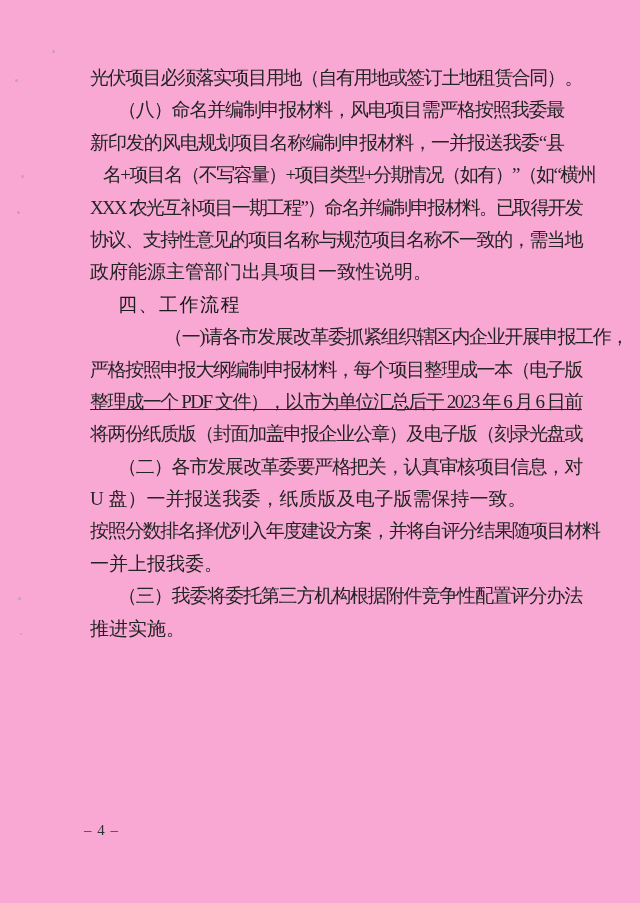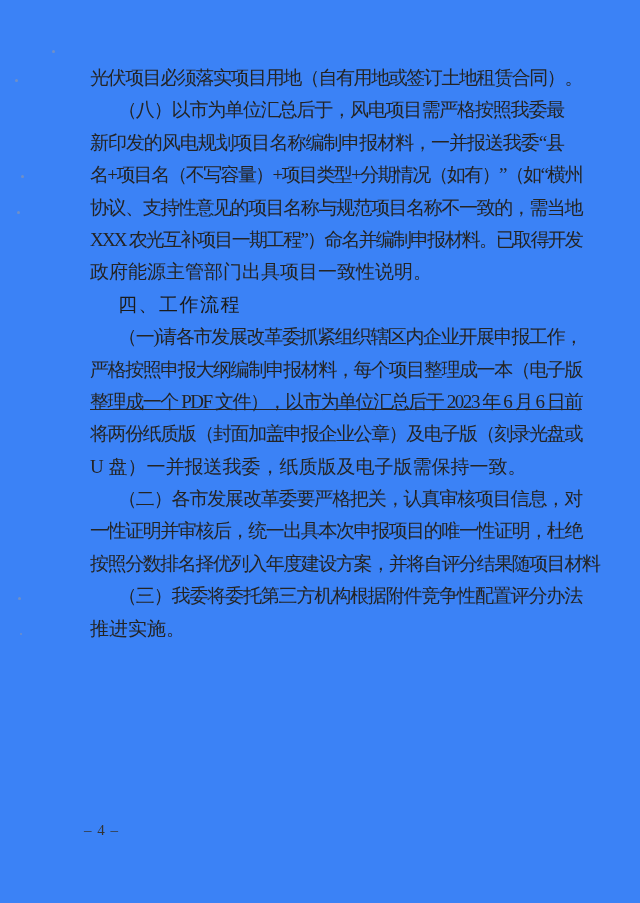--- a/index.html
+++ b/index.html
@@ -4,21 +4,21 @@
 <style>
   html, body {
     margin: 0;
     padding: 0;
     background: #fbfbfc;
   }
   .page {
     position: relative;
     width: 640px;
     height: 903px;
-    background: #3b82f6;
+    background: #f9a8d4;
     overflow: hidden;
     font-family: "Liberation Serif", serif;
   }
   .text-block {
     position: absolute;
     left: 90px;
     top: 62px;
     width: 492px;
     font-size: 19px;
     line-height: 32.4px;
@@ -51,35 +51,35 @@
     border-radius: 50%;
     opacity: 0.55;
   }
 </style>
 </head>
 <body>
 
 <div class="page">
   <div class="text-block">
       <div class="line"><span style="letter-spacing: -1.429px;">光伏项目必须落实项目用地（自有用地或签订土地租赁合同）。</span></div>
-      <div class="line indent"><span style="letter-spacing: -1.154px;">（八）以市为单位汇总后于，风电项目需严格按照我委最</span></div>
+      <div class="line indent"><span style="letter-spacing: -1.154px;">（八）命名并编制申报材料，风电项目需严格按照我委最</span></div>
       <div class="line"><span style="letter-spacing: -1.051px;">新印发的风电规划项目名称编制申报材料，一并报送我委“县</span></div>
-      <div class="line"><span style="letter-spacing: -1.646px;">名+项目名（不写容量）+项目类型+分期情况（如有）”（如“横州</span></div>
+      <div class="line"><span style="letter-spacing: -1.646px; margin-left: 13px;">名+项目名（不写容量）+项目类型+分期情况（如有）”（如“横州</span></div>
+      <div class="line"><span style="letter-spacing: -1.818px;">XXX 农光互补项目一期工程”）命名并编制申报材料。已取得开发</span></div>
       <div class="line"><span style="letter-spacing: -1.429px;">协议、支持性意见的项目名称与规范项目名称不一致的，需当地</span></div>
-      <div class="line"><span style="letter-spacing: -1.818px;">XXX 农光互补项目一期工程”）命名并编制申报材料。已取得开发</span></div>
       <div class="line"><span>政府能源主管部门出具项目一致性说明。</span></div>
       <div class="line heading indent"><span>四、工作流程</span></div>
-      <div class="line indent"><span style="letter-spacing: -1.345px;">（一)请各市发展改革委抓紧组织辖区内企业开展申报工作，</span></div>
+      <div class="line indent"><span style="letter-spacing: -1.345px; margin-left: 46px;">（一)请各市发展改革委抓紧组织辖区内企业开展申报工作，</span></div>
       <div class="line"><span style="letter-spacing: -1.429px;">严格按照申报大纲编制申报材料，每个项目整理成一本（电子版</span></div>
       <div class="line"><span style="letter-spacing: -1.432px; text-decoration: underline;">整理成一个 PDF 文件），以市为单位汇总后于 2023 年 6 月 6 日前</span></div>
       <div class="line"><span style="letter-spacing: -1.429px;">将两份纸质版（封面加盖申报企业公章）及电子版（刻录光盘或</span></div>
+      <div class="line indent"><span style="letter-spacing: -1.154px;">（二）各市发展改革委要严格把关，认真审核项目信息，对</span></div>
       <div class="line"><span>U 盘）一并报送我委，纸质版及电子版需保持一致。</span></div>
-      <div class="line indent"><span style="letter-spacing: -1.154px;">（二）各市发展改革委要严格把关，认真审核项目信息，对</span></div>
-      <div class="line"><span style="letter-spacing: -1.429px;">一性证明并审核后，统一出具本次申报项目的唯一性证明，杜绝</span></div>
       <div class="line"><span style="letter-spacing: -1.429px;">按照分数排名择优列入年度建设方案，并将自评分结果随项目材料</span></div>
+      <div class="line"><span>一并上报我委。</span></div>
       <div class="line indent"><span style="letter-spacing: -1.154px;">（三）我委将委托第三方机构根据附件竞争性配置评分办法</span></div>
       <div class="line"><span>推进实施。</span></div>
     </div>
   <div class="page-number">– 4 –</div>
 <div class="speck" style="left: 52px; top: 50px; width: 3px; height: 3px; background: rgb(154, 154, 160);"></div>
     <div class="speck" style="left: 15px; top: 79px; width: 3px; height: 3px; background: rgb(154, 154, 160);"></div>
     <div class="speck" style="left: 21px; top: 175px; width: 3px; height: 3px; background: rgb(154, 154, 160);"></div>
     <div class="speck" style="left: 17px; top: 211px; width: 3px; height: 3px; background: rgb(154, 154, 160);"></div>
     <div class="speck" style="left: 18px; top: 597px; width: 3px; height: 3px; background: rgb(154, 154, 160);"></div>
     <div class="speck" style="left: 20px; top: 633px; width: 2px; height: 2px; background: rgb(154, 154, 160);"></div>

